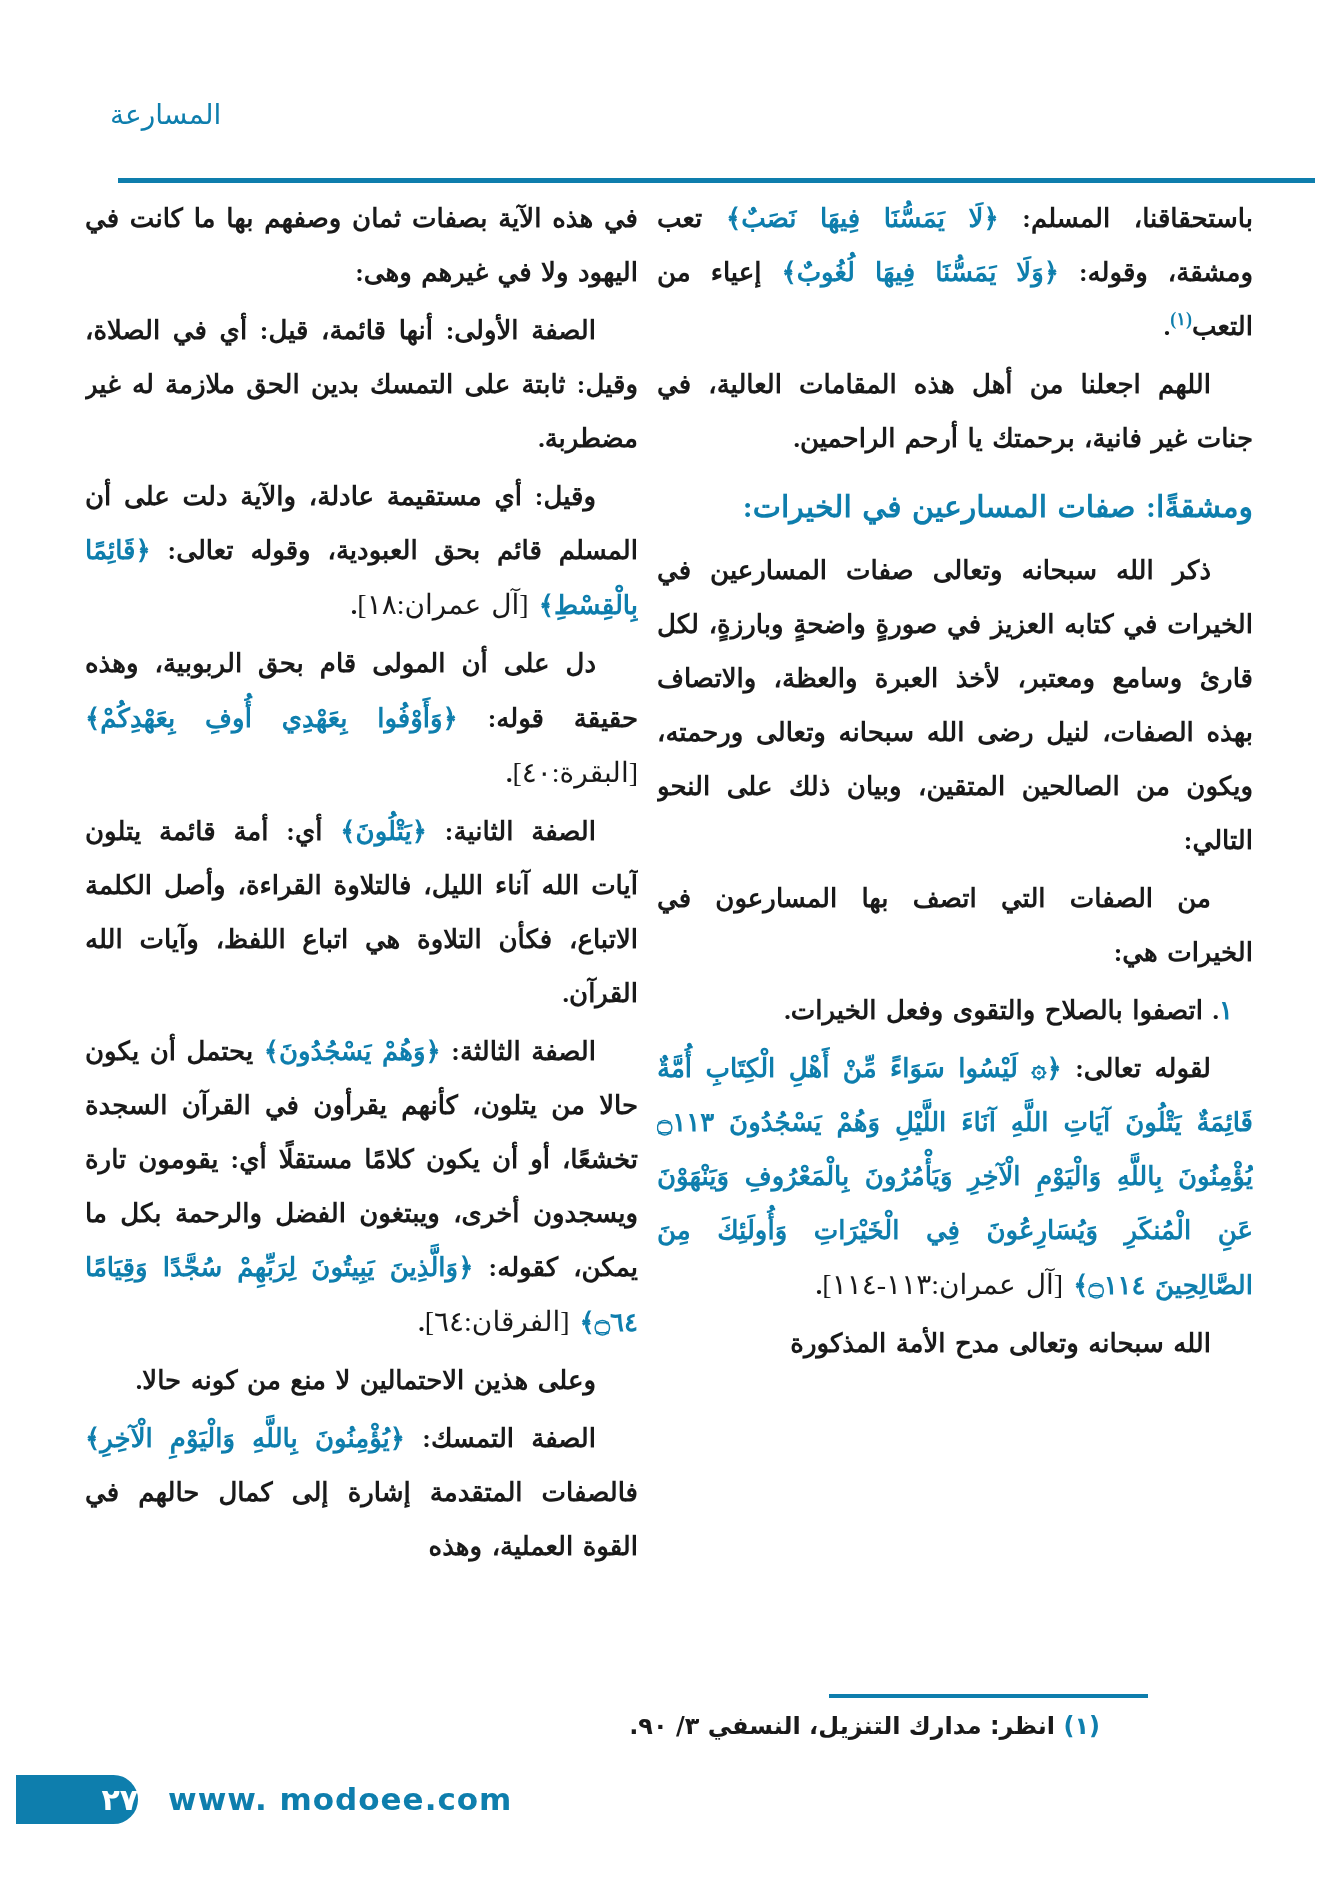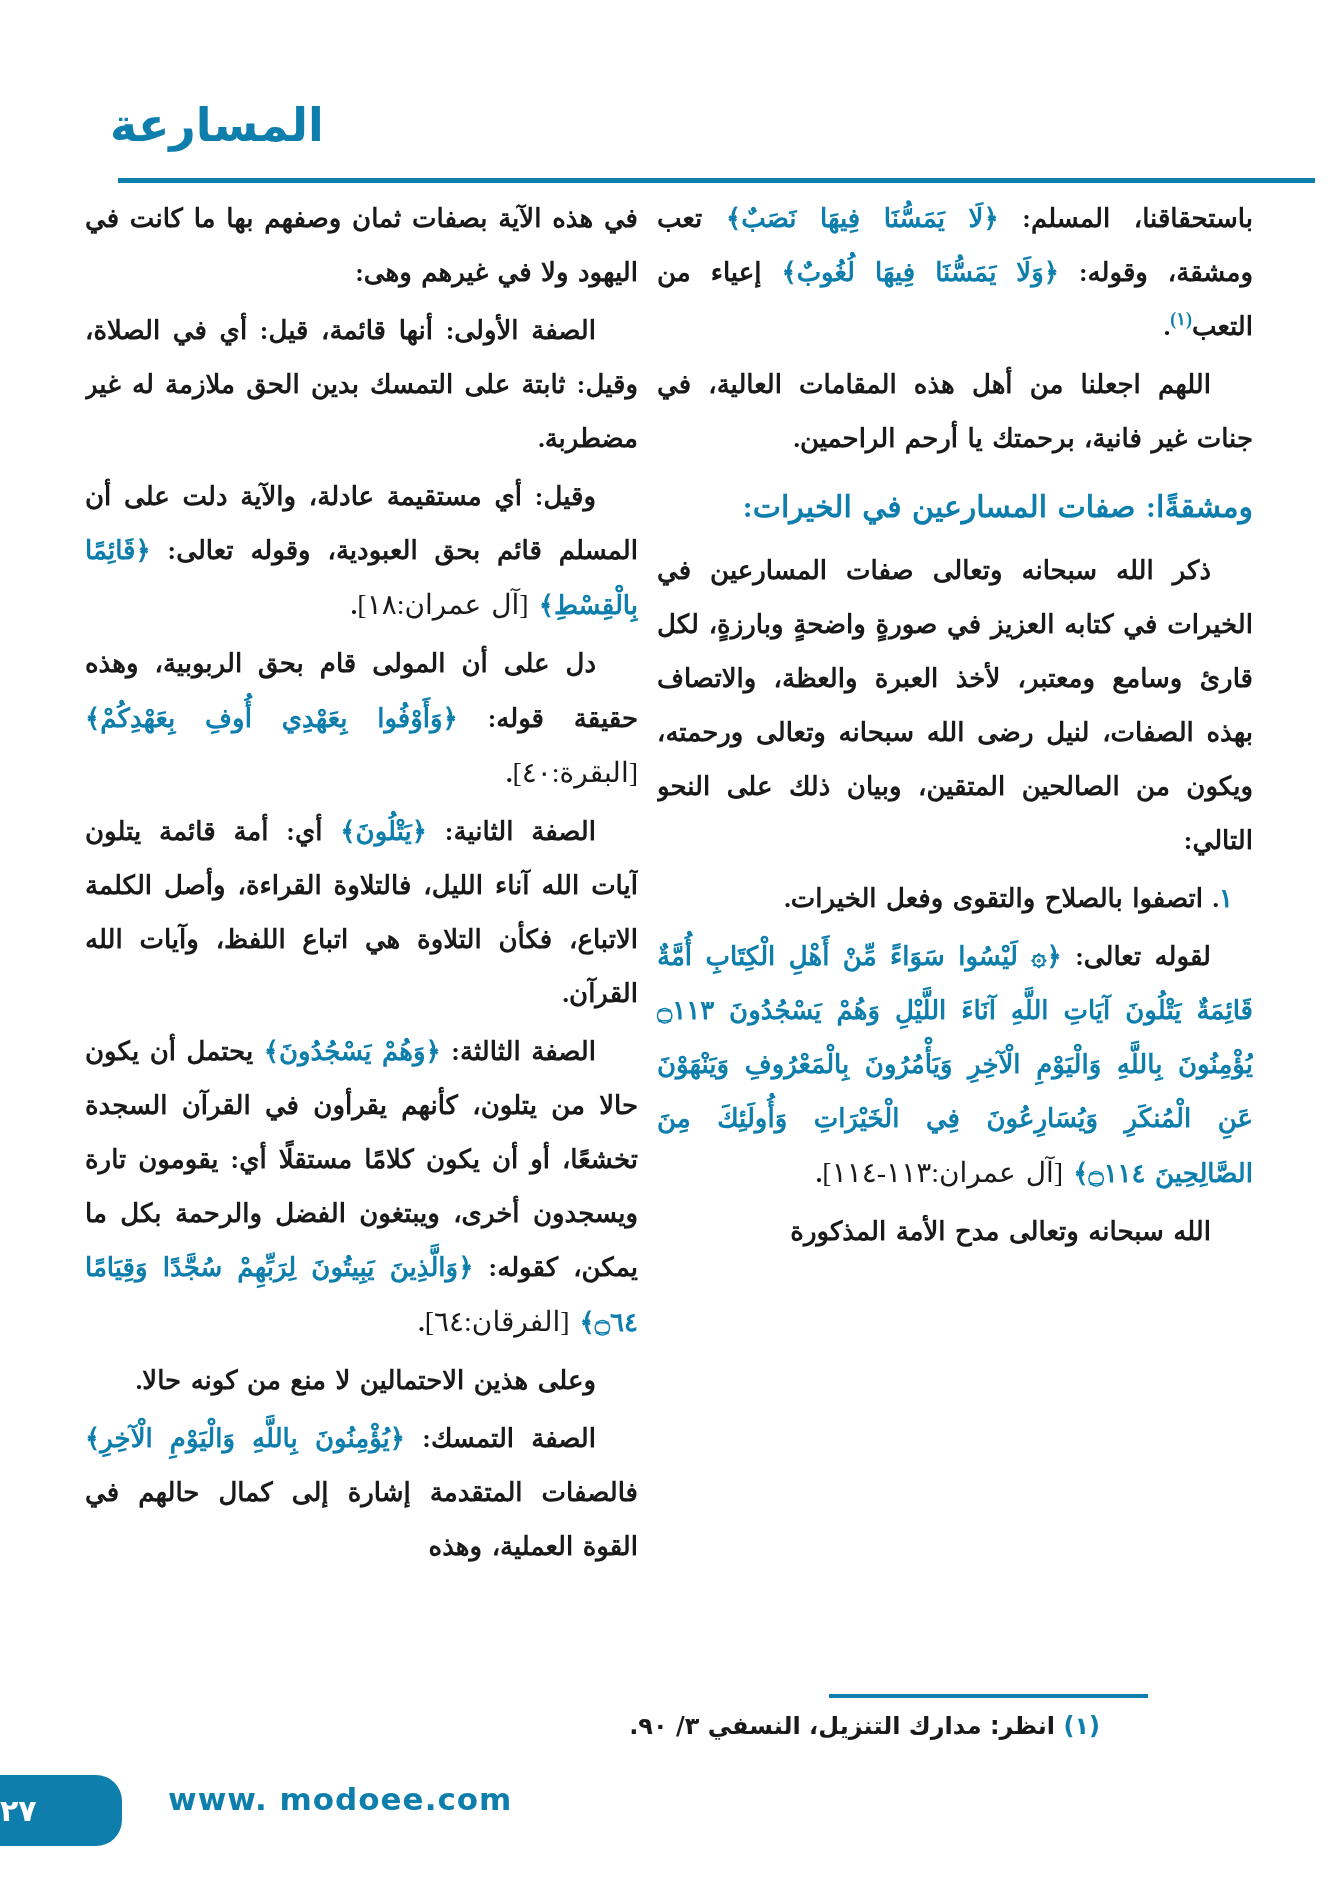--- a/index.html
+++ b/index.html
@@ -7,21 +7,21 @@
     --text:#1a1a1a;
   }
   html,body{margin:0;padding:0;}
   body{
     width:1339px;height:1890px;position:relative;background:#fff;
     font-family:"DejaVu Sans", sans-serif;overflow:hidden;
   }
   .page{position:absolute;inset:0;}
   .chapter-title{
     position:absolute;top:98px;left:110px;color:var(--accent);
-    font-size:46px;font-weight:bold;direction:rtl;
+    font-size:28px;font-weight:normal;direction:rtl;
   }
   .header-rule{
     position:absolute;top:178px;left:118px;width:1197px;height:5px;
     background:var(--accent);
   }
   .col{
     position:absolute;top:192px;direction:rtl;text-align:justify;
     font-size:26px;font-weight:bold;color:var(--text);
     line-height:54px;word-spacing:3px;
   }
@@ -38,43 +38,44 @@
   .seg-num{color:var(--accent);}
   .footnote-rule{
     position:absolute;top:1694px;right:191px;width:319px;height:4px;
     background:var(--accent);
   }
   .footnote{
     position:absolute;top:1712px;right:239px;direction:rtl;
     font-size:24px;font-weight:bold;color:var(--text);white-space:nowrap;
   }
   .page-badge{
-    position:absolute;left:0;top:1775px;width:122px;height:71px;
+    position:absolute;left:16px;top:1775px;width:122px;height:49px;
     background:var(--accent);border-radius:0 26px 26px 0;
-    display:flex;align-items:center;justify-content:flex-start;
+    display:flex;align-items:center;justify-content:flex-end;
   }
   .page-badge span{color:#fff;font-size:30px;font-weight:bold;}
   .site{
     position:absolute;left:157px;top:1781px;color:var(--accent);
     font-size:31px;font-weight:bold;direction:ltr;letter-spacing:1px;margin-left:11px;
   }
 </style>
 </head>
 <body>
 
 <div class="page">
 
   <div class="chapter-title">المسارعة</div>
   <div class="header-rule"></div>
 
   <div class="col col-right">
     <p class="block"><span class="seg-n">باستحقاقنا، المسلم: </span><span class="seg-q">﴿لَا يَمَسُّنَا فِيهَا نَصَبٌ﴾</span><span class="seg-n"> تعب ومشقة، وقوله: </span><span class="seg-q">﴿وَلَا يَمَسُّنَا فِيهَا لُغُوبٌ﴾</span><span class="seg-n"> إعياء من التعب</span><span class="seg-fn">(١)</span><span class="seg-n">.</span></p>
     <p class="block indent"><span class="seg-n">اللهم اجعلنا من أهل هذه المقامات العالية، في جنات غير فانية، برحمتك يا أرحم الراحمين.</span></p>
     <p class="block heading"><span class="seg-hd">ومشقةًا: صفات المسارعين في الخيرات:</span></p>
     <p class="block indent"><span class="seg-n">ذكر الله سبحانه وتعالى صفات المسارعين في الخيرات في كتابه العزيز في صورةٍ واضحةٍ وبارزةٍ، لكل قارئ وسامع ومعتبر، لأخذ العبرة والعظة، والاتصاف بهذه الصفات، لنيل رضى الله سبحانه وتعالى ورحمته، ويكون من الصالحين المتقين، وبيان ذلك على النحو التالي:</span></p>
+    <p class="block indent"><span class="seg-n">من الصفات التي اتصف بها المسارعون في الخيرات هي:</span></p>
     <p class="block hang"><span class="seg-num">١</span><span class="seg-n">. </span><span class="seg-n">اتصفوا بالصلاح والتقوى وفعل الخيرات.</span></p>
     <p class="block indent"><span class="seg-n">لقوله تعالى: </span><span class="seg-q">﴿۞ لَيْسُوا سَوَاءً مِّنْ أَهْلِ الْكِتَابِ أُمَّةٌ قَائِمَةٌ يَتْلُونَ آيَاتِ اللَّهِ آنَاءَ اللَّيْلِ وَهُمْ يَسْجُدُونَ ۝١١٣ يُؤْمِنُونَ بِاللَّهِ وَالْيَوْمِ الْآخِرِ وَيَأْمُرُونَ بِالْمَعْرُوفِ وَيَنْهَوْنَ عَنِ الْمُنكَرِ وَيُسَارِعُونَ فِي الْخَيْرَاتِ وَأُولَئِكَ مِنَ الصَّالِحِينَ ۝١١٤﴾</span><span class="seg-r"> [آل عمران:١١٣-١١٤]</span><span class="seg-n">.</span></p>
     <p class="block indent"><span class="seg-n">الله سبحانه وتعالى مدح الأمة المذكورة</span></p>
   </div>
 
   <div class="col col-left">
     <p class="block"><span class="seg-n">في هذه الآية بصفات ثمان وصفهم بها ما كانت في اليهود ولا في غيرهم وهى:</span></p>
     <p class="block indent"><span class="seg-n">الصفة الأولى: أنها قائمة، قيل: أي في الصلاة، وقيل: ثابتة على التمسك بدين الحق ملازمة له غير مضطربة.</span></p>
     <p class="block indent"><span class="seg-n">وقيل: أي مستقيمة عادلة، والآية دلت على أن المسلم قائم بحق العبودية، وقوله تعالى: </span><span class="seg-q">﴿قَائِمًا بِالْقِسْطِ﴾</span><span class="seg-r"> [آل عمران:١٨]</span><span class="seg-n">.</span></p>
     <p class="block indent"><span class="seg-n">دل على أن المولى قام بحق الربوبية، وهذه حقيقة قوله: </span><span class="seg-q">﴿وَأَوْفُوا بِعَهْدِي أُوفِ بِعَهْدِكُمْ﴾</span><span class="seg-r"> [البقرة:٤٠]</span><span class="seg-n">.</span></p>

